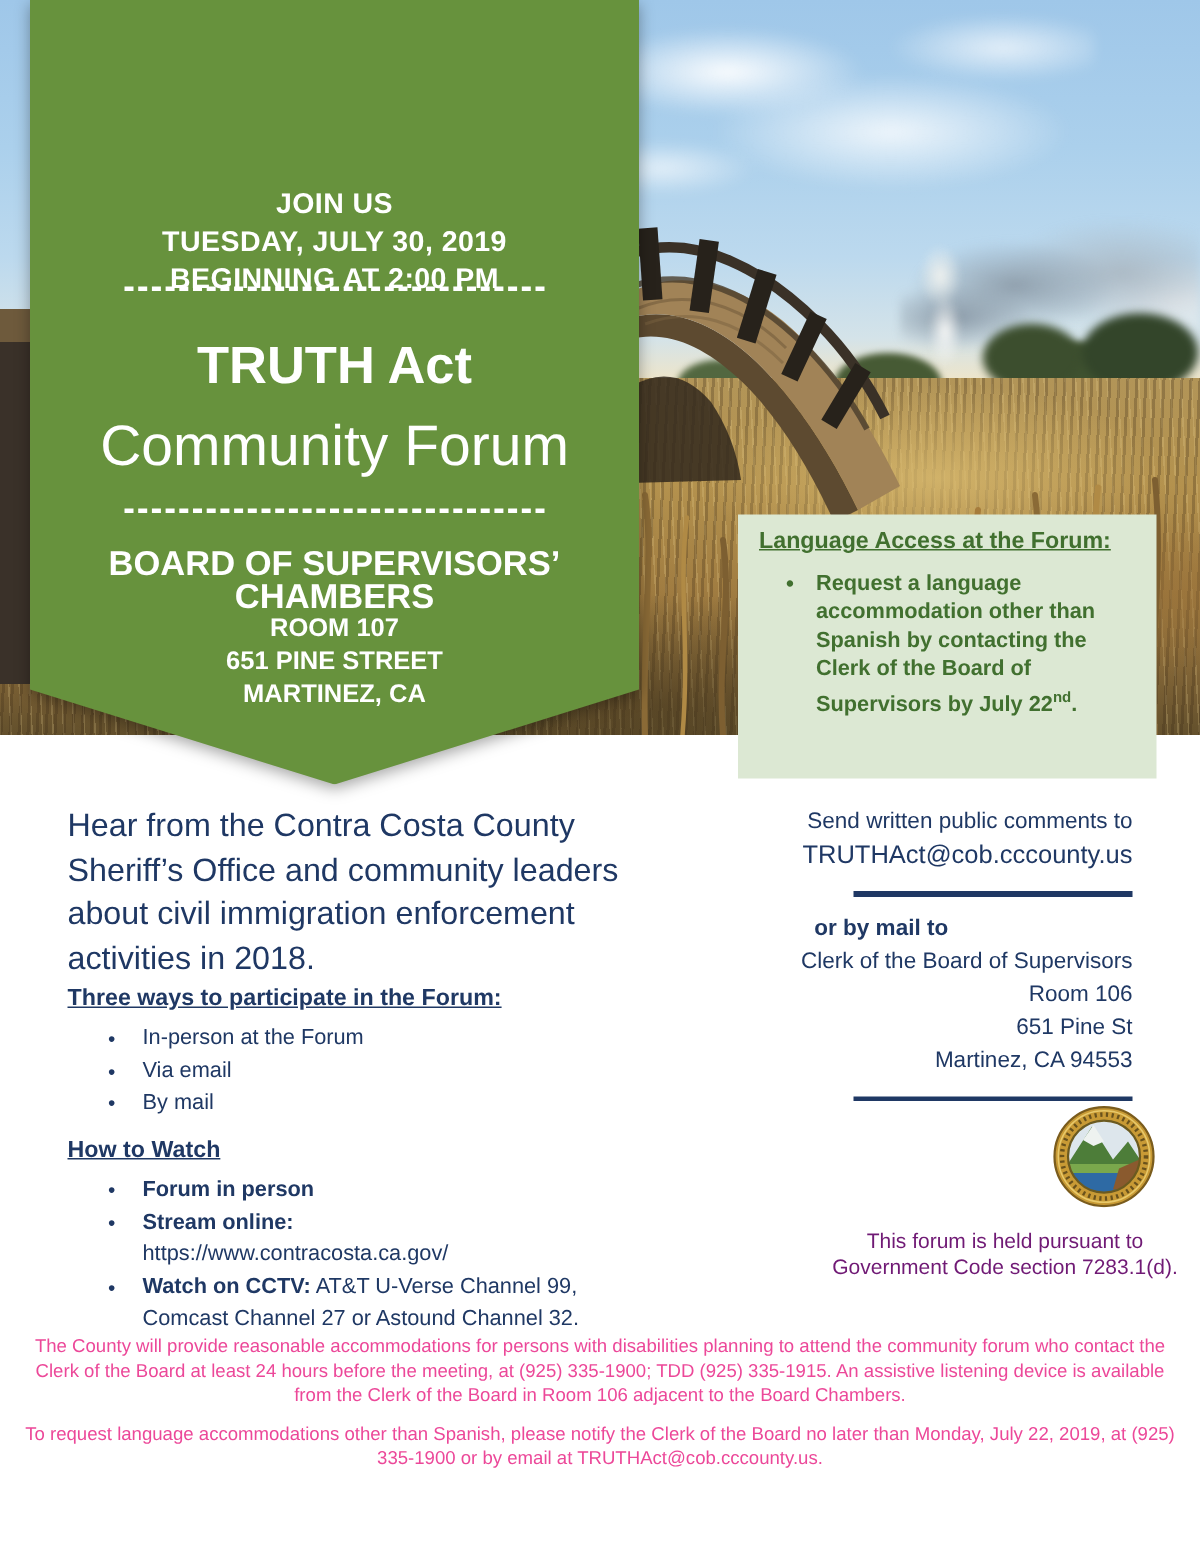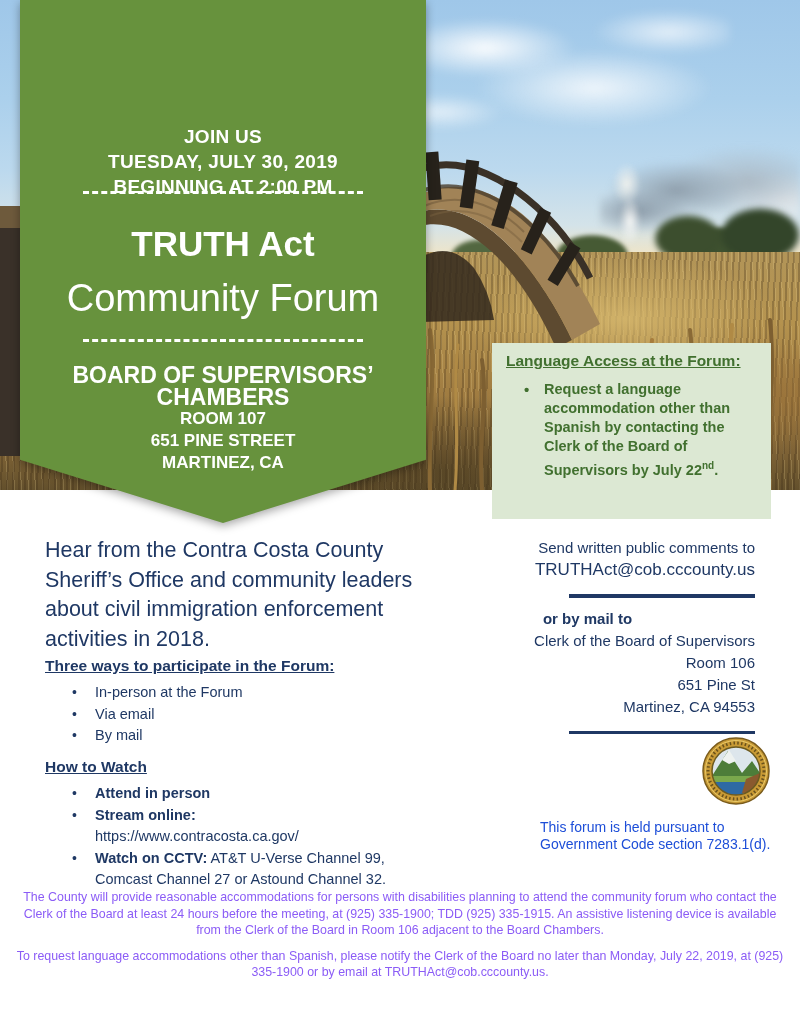--- a/index.html
+++ b/index.html
@@ -103,26 +103,26 @@
   .watch li .label { font-weight:700; }
   .watch li.stream .value { display:block; }
 
   
   .contact-col { position:absolute; left:420px; top:537px; width:335px; text-align:right;
     color:#1f3864; font-size:15px; line-height:22px; }
   .contact-email { font-weight:400; font-size:17px; }
   .rule { width:186px; height:3.5px; background:#1f3864; margin:13px 0 10px auto; }
   .mail-intro { font-weight:700;text-align:center; }
   .seal { position:absolute; left:702px; top:737px; width:68px; height:68px; }
-  .pursuant { position:absolute; left:540px; top:819px; width:260px; text-align:left;
-    color:#1d4ed8; font-size:14px; line-height:17px; }
+  .pursuant { position:absolute; left:540px; top:819px; width:260px; text-align:center;
+    color:#701a75; font-size:14px; line-height:17px; }
 
   
   .footer { position:absolute; left:10px; top:889px; width:780px; text-align:center;
-    color:#8b5cf6; font-size:12.4px; line-height:16.5px; }
+    color:#ec4899; font-size:12.4px; line-height:16.5px; }
   .footer p + p { margin-top:9px; }
 </style>
 </head>
 <body>
 
 <div class="page">
 
   <div class="photo">
     <div class="cloud-white"></div>
     <div class="cloud-grey"></div>
@@ -212,21 +212,21 @@
       <li>In-person at the Forum</li>
       <li>Via email</li>
       <li>By mail</li>
     </ul>
   </div>
 
   <div class="subsec watch">
     <div class="subsec-title">How to Watch</div>
     <ul>
       <li>
-        <span class="label">Attend in person</span>
+        <span class="label">Forum in person</span>
       </li>
       <li class="stream">
         <span class="label">Stream online:</span>
         <span class="value">https://www.contracosta.ca.gov/</span>
       </li>
       <li>
         <span class="label">Watch on CCTV:</span><span class="value"> AT&amp;T U-Verse Channel 99, Comcast Channel 27 or Astound Channel 32.</span>
       </li>
     </ul>
   </div>

